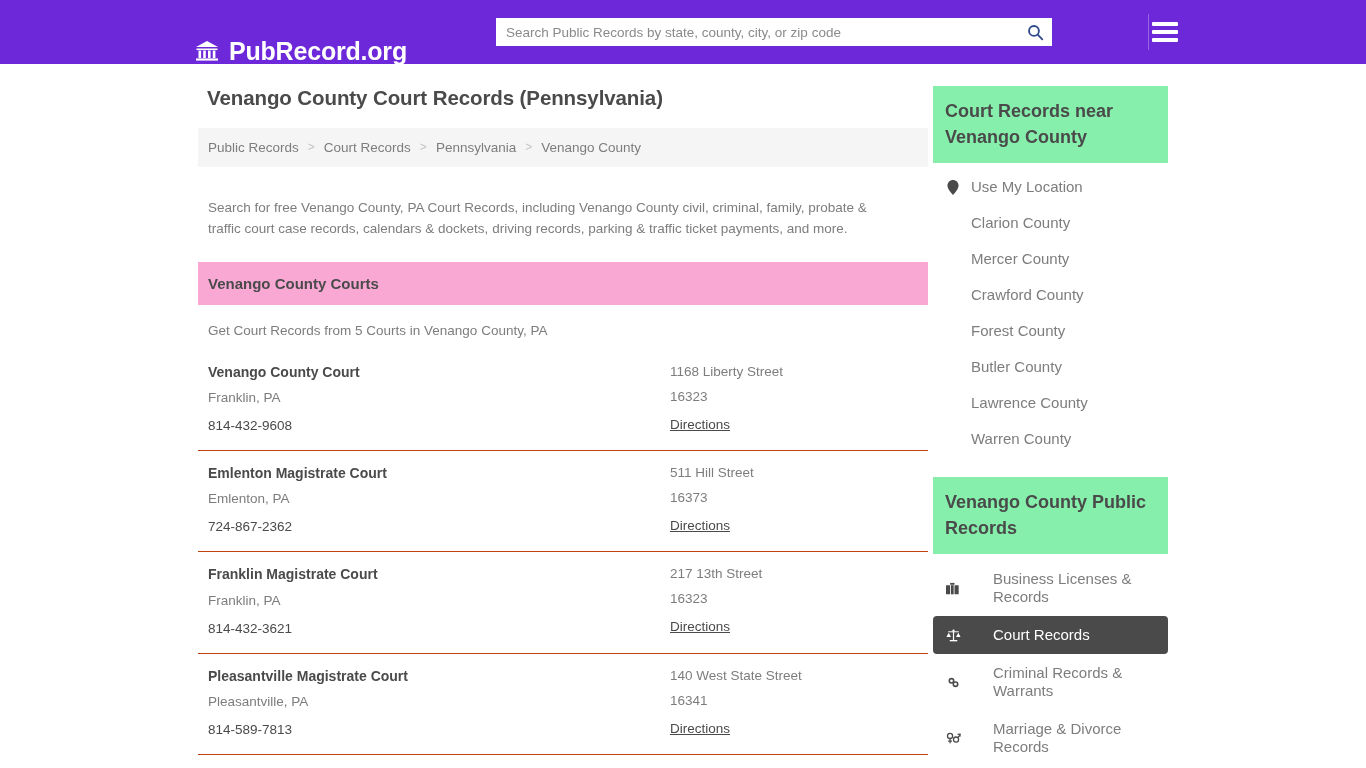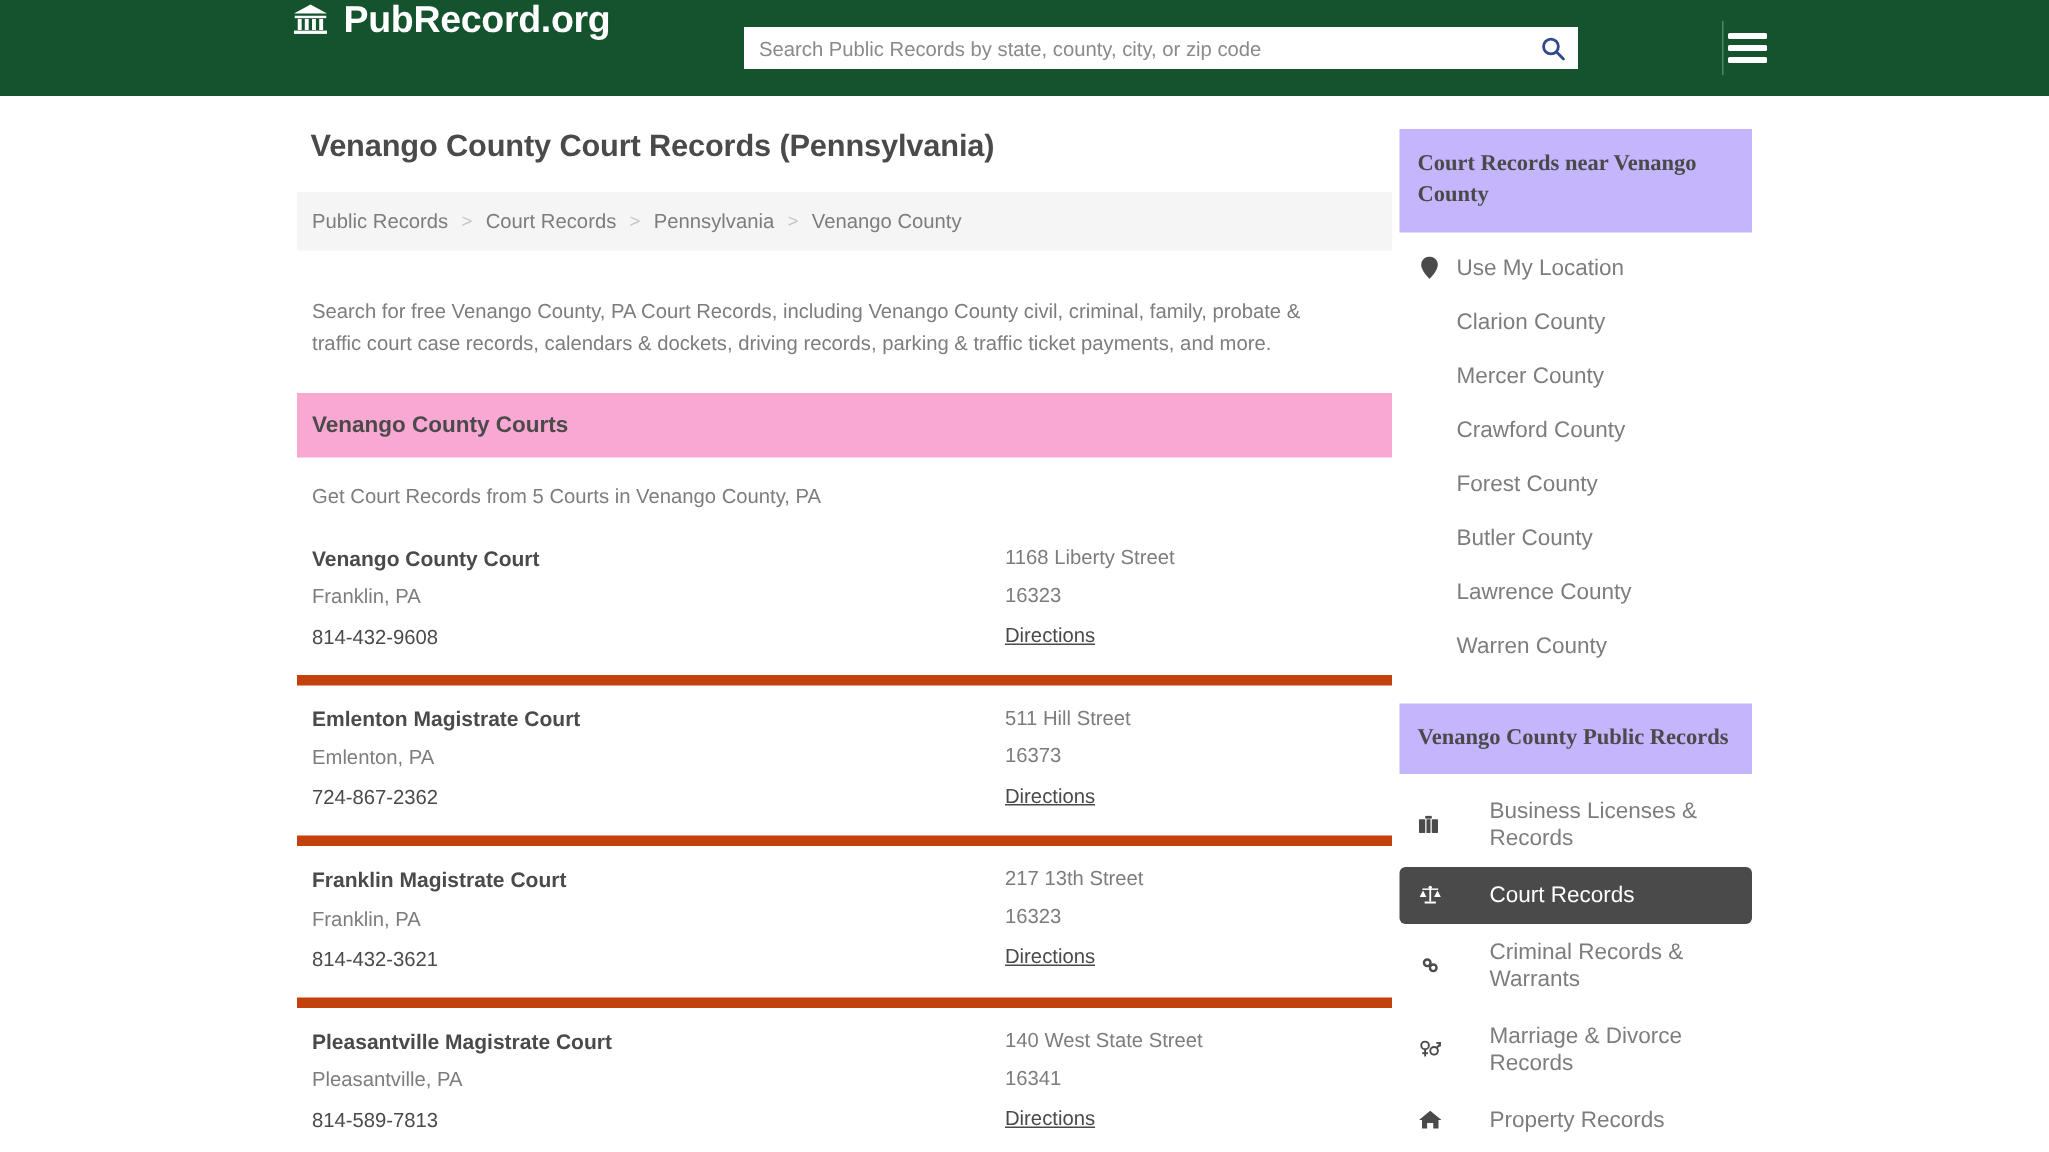--- a/index.html
+++ b/index.html
@@ -7,23 +7,23 @@
     margin: 0; padding: 0;
     width: 1366px; height: 768px;
     overflow: hidden;
     background: #ffffff;
     font-family: "Liberation Sans", sans-serif;
   }
 
   
   .site-header {
     height: 64px;
-    background: #14532d;
-    display: flex;
-    align-items: flex-start;
+    background: #6d28d9;
+    display: flex;
+    align-items: flex-end;
     position: relative;
   }
   .brand {
     display: flex;
     align-items: center;
     gap: 9px;
     margin-left: 194px;
     color: #ffffff;
     text-decoration: none;
   }
@@ -164,21 +164,21 @@
     font-size: 13.5px;
     color: #7d7d7d;
     padding: 18px 10px 0 10px;
   }
 
   
   .court-list { margin-top: 12px; }
   .court-row {
     display: flex;
     padding: 14px 10px 16px 10px;
-    border-bottom: 7px solid #c2410c;
+    border-bottom: 1px solid #c2410c;
   }
   .court-row:last-child { border-bottom: none; }
   .court-left { width: 462px; }
   .court-right { flex: 1; }
   .court-name {
     font-size: 14px;
     font-weight: bold;
     color: #4a4a4a;
     margin-bottom: 10px;
     line-height: 1.15;
@@ -206,27 +206,26 @@
   }
   .court-directions {
     font-size: 13.5px;
     color: #4a4a4a;
     text-decoration: underline;
     cursor: pointer;
   }
 
   
   .side-head {
-    background: #c4b5fd;
+    background: #86efac;
     padding: 13px 12px;
-    font-size: 15px;
+    font-size: 18px;
     font-weight: bold;
     color: #4a4a4a;
     line-height: 1.42;
-    font-family: Liberation Serif, serif;
   }
   .side-list { margin: 0; padding: 0; list-style: none; }
   .side-item {
     display: flex;
     align-items: center;
     gap: 10px;
     padding: 9px 12px;
     font-size: 15px;
     color: #7d7d7d;
     cursor: pointer;

